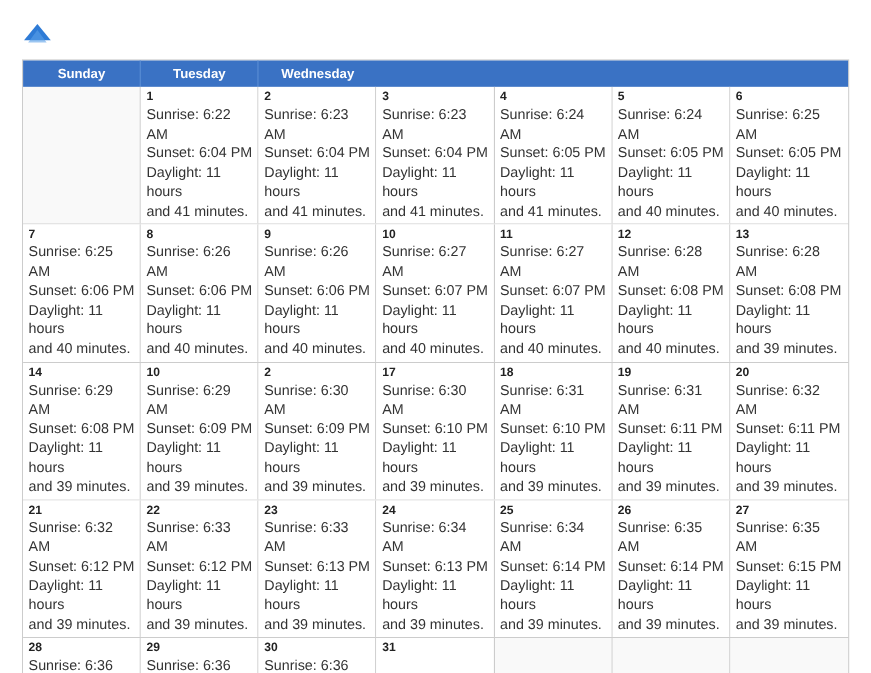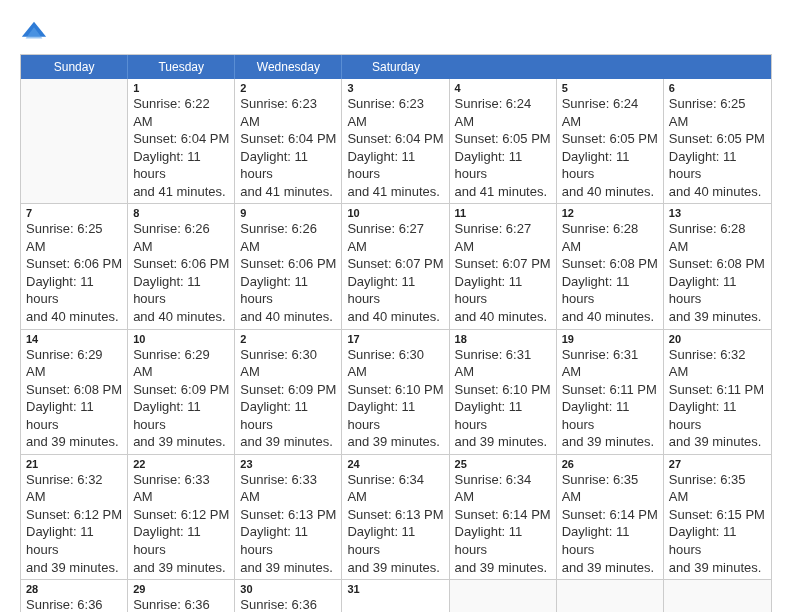--- a/index.html
+++ b/index.html
@@ -68,21 +68,21 @@
       border: 1px solid #ccc;
     }
     .cal-header {
       display: grid;
       grid-template-columns: repeat(7, 1fr);
       background: #3a72c4;
     }
     .cal-header-cell {
       color: #fff;
       font-size: 12px;
-      font-weight: normal;
+      font-weight: bold;
       text-align: center;
       padding: 5px 2px;
       border-right: 1px solid #5a8ed4;
     }
     .cal-header-cell:last-child { border-right: none; }
     .cal-body {
       flex: 1;
       display: flex;
       flex-direction: column;
     }
@@ -136,21 +136,20 @@
       <div class="month-title"></div>
       <div class="location"></div>
     </div>
   </div>
 
   <div class="calendar">
     <div class="cal-header" id="cal-header-row">
         <div class="cal-header-cell">Sunday</div>
         <div class="cal-header-cell">Tuesday</div>
         <div class="cal-header-cell">Wednesday</div>
-        <div class="cal-header-cell">Saturday</div>
       </div>
     <div class="cal-body" id="cal-body">
         <div class="cal-row">
           <div class="cal-cell empty"></div>
           <div class="cal-cell">
             <span class="day-num">1</span>
             <div class="cell-info" style="white-space: pre-line;">Sunrise: 6:22 AM
 Sunset: 6:04 PM
 Daylight: 11 hours
 and 41 minutes.</div>

